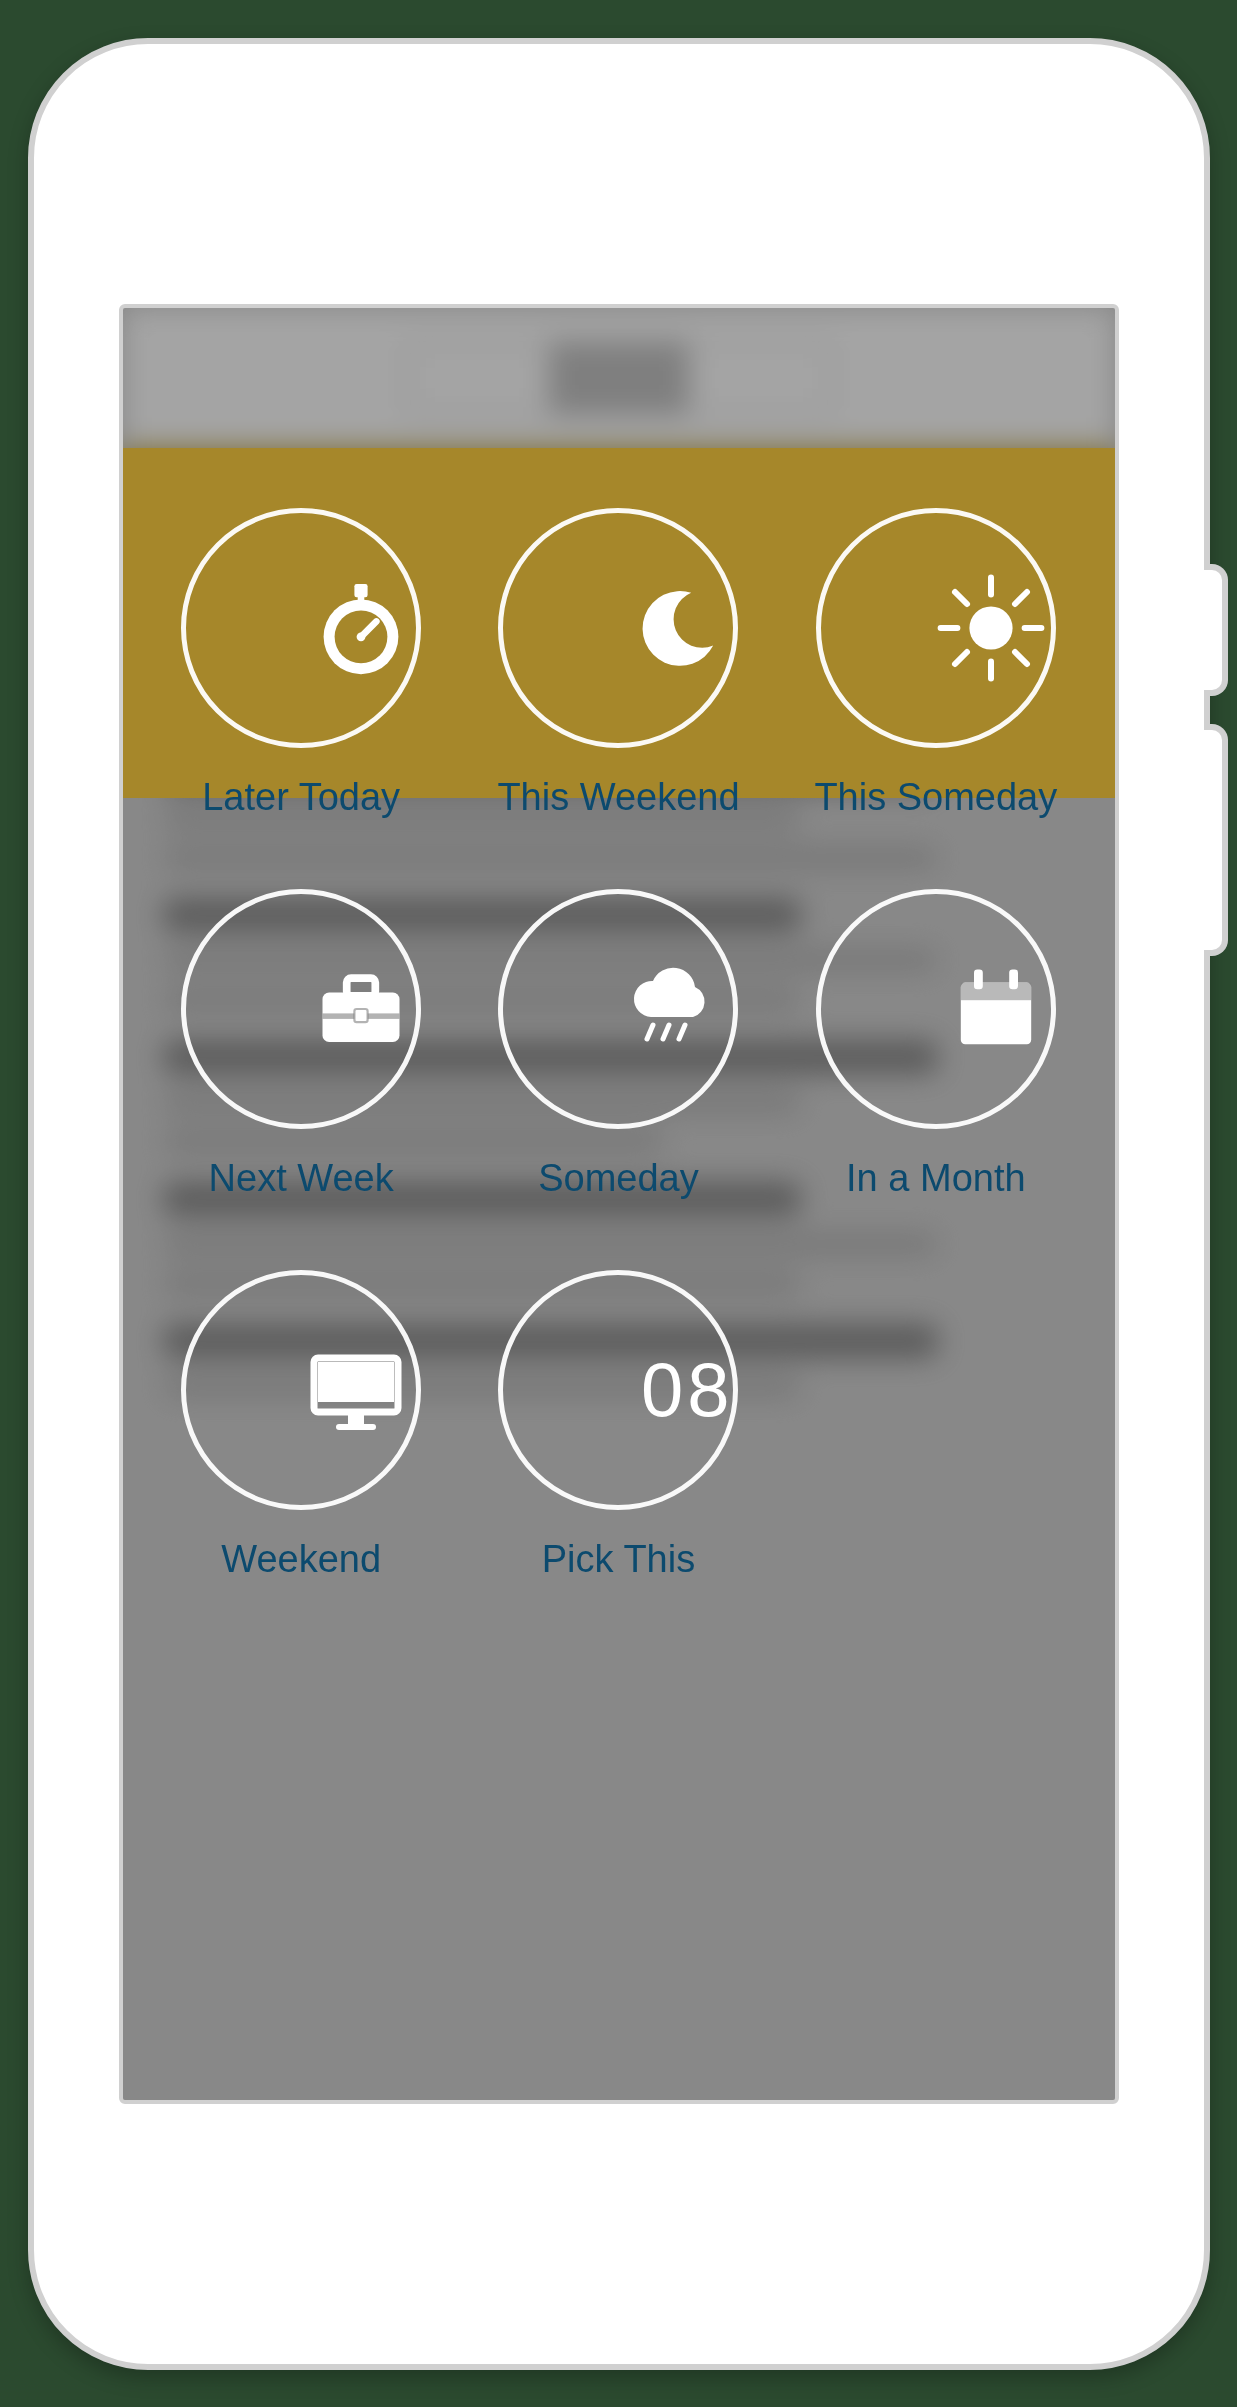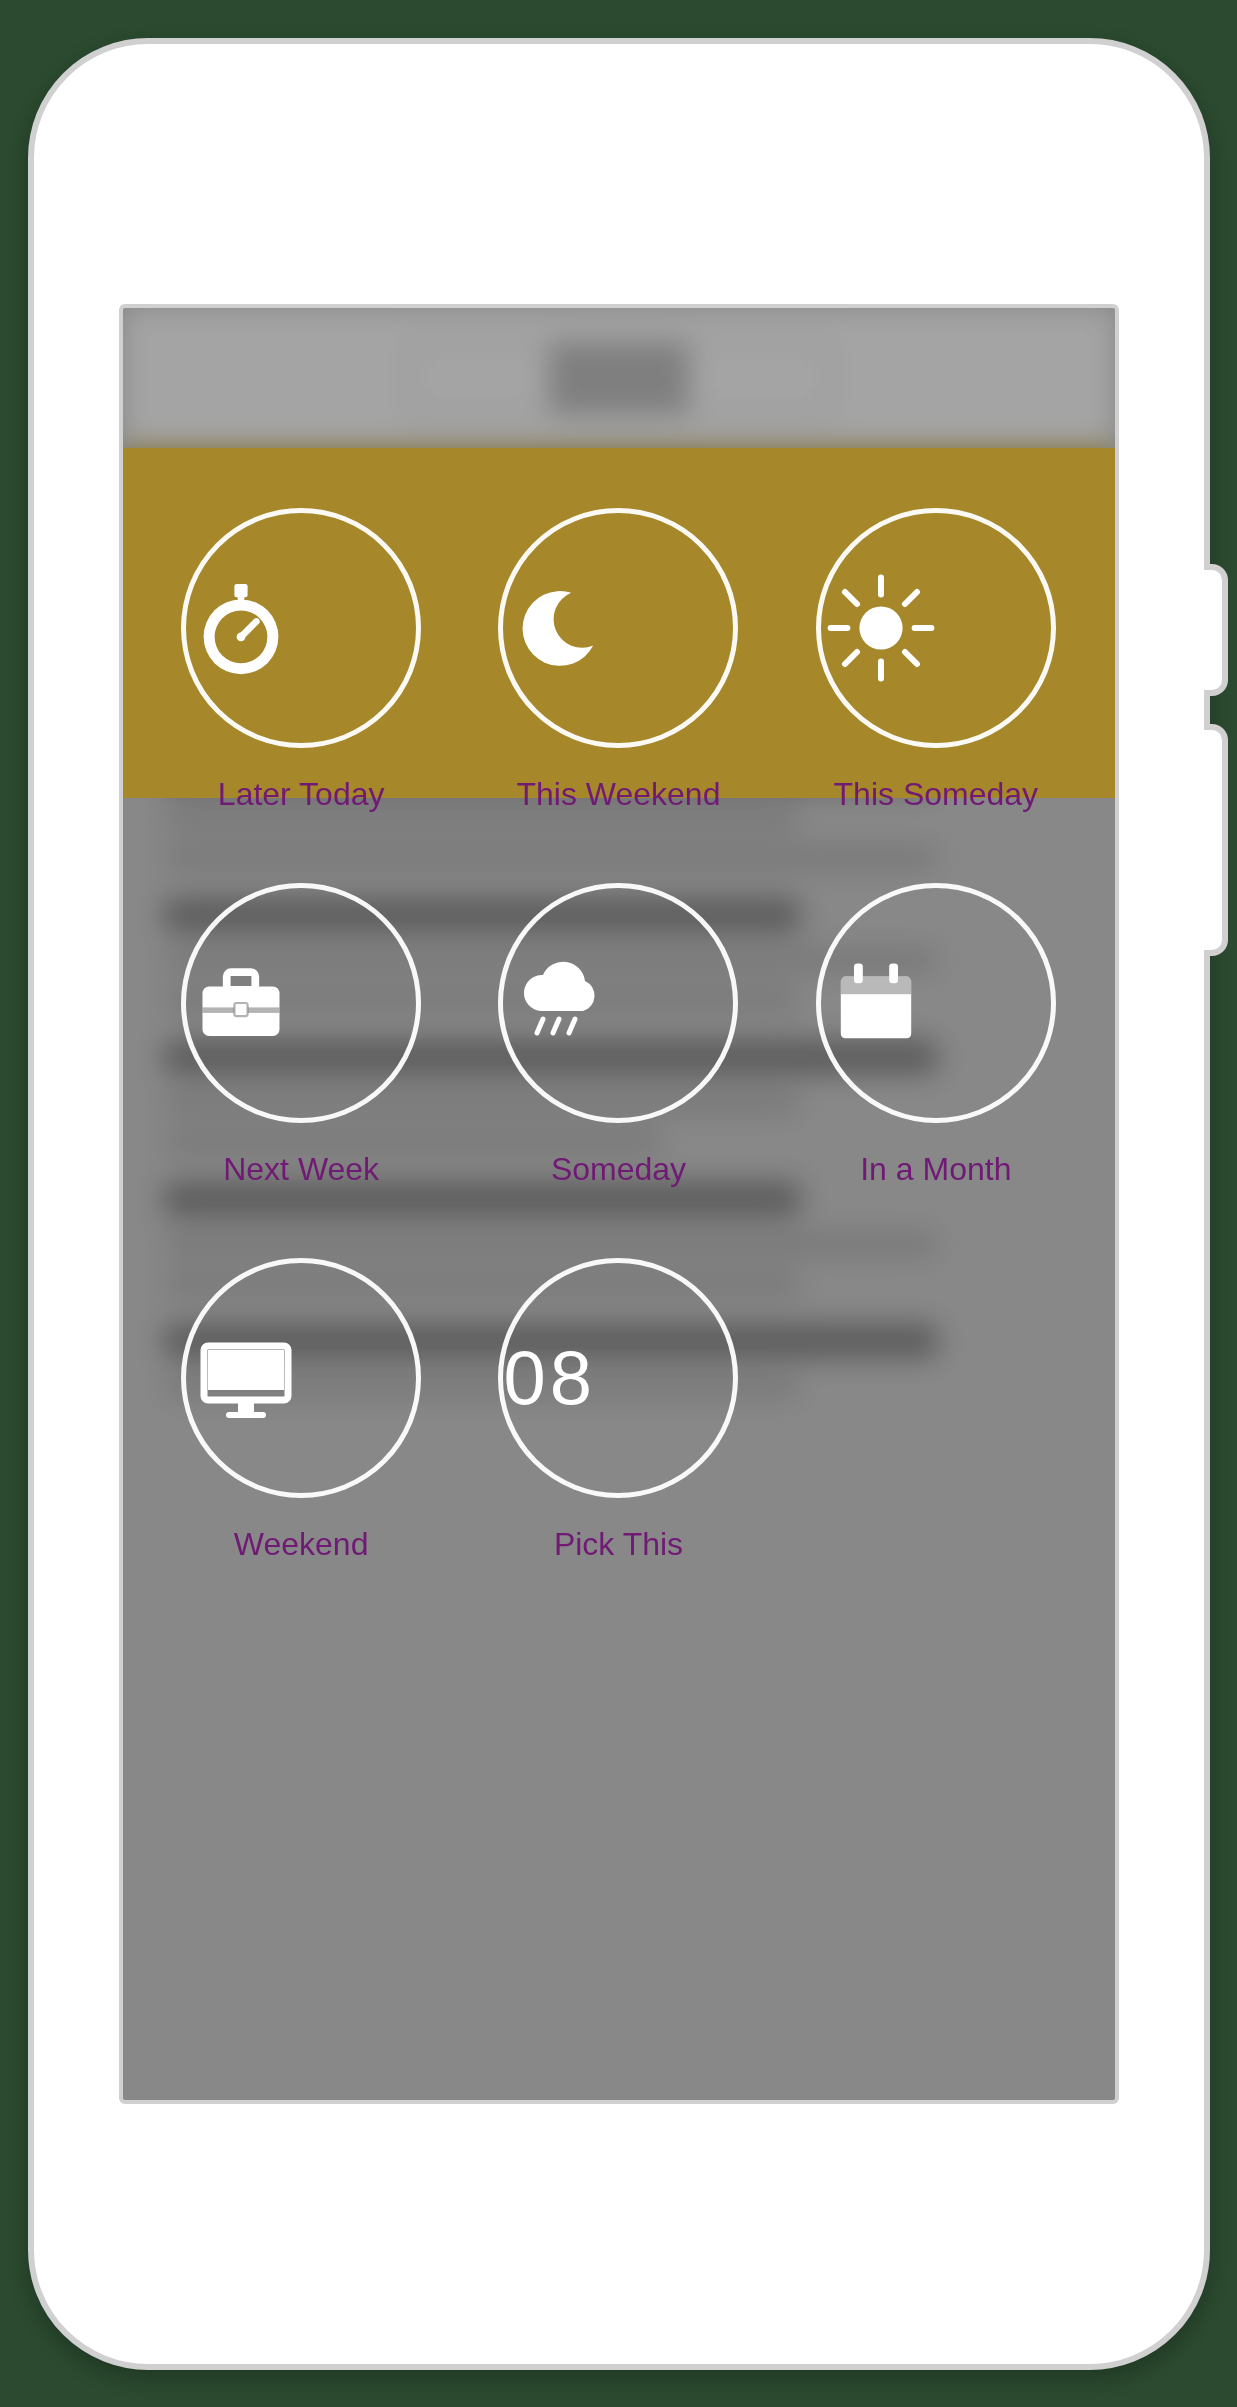--- a/index.html
+++ b/index.html
@@ -32,23 +32,23 @@
   .scrim{position:absolute;inset:0;background:rgba(70,70,70,.42);}
   .gold{position:absolute;left:0;right:0;top:140px;height:350px;background:#a6872a;}
   .grid{
     position:absolute;left:0;right:0;top:200px;
     display:grid;grid-template-columns:repeat(3,1fr);justify-items:center;row-gap:70px;
     padding:0 20px;
   }
   .item{display:flex;flex-direction:column;align-items:center;gap:28px;cursor:pointer;}
   .ring{
     width:230px;height:230px;border:5px solid rgba(255,255,255,.95);border-radius:50%;
-    display:flex;align-items:center;justify-content:flex-start;color:#fff;
-  }
-  .label{color:#701a75;font-size:32px;font-weight:400;white-space:nowrap;}
+    display:flex;align-items:center;justify-content:flex-end;color:#fff;
+  }
+  .label{color:#0c4a6e;font-size:38px;font-weight:400;white-space:nowrap;}
   svg{display:block;}
 </style>
 </head>
 <body>
 
 <div class="stage">
   <div class="device">
     <div class="side-btn a"></div>
     <div class="side-btn b"></div>
 

